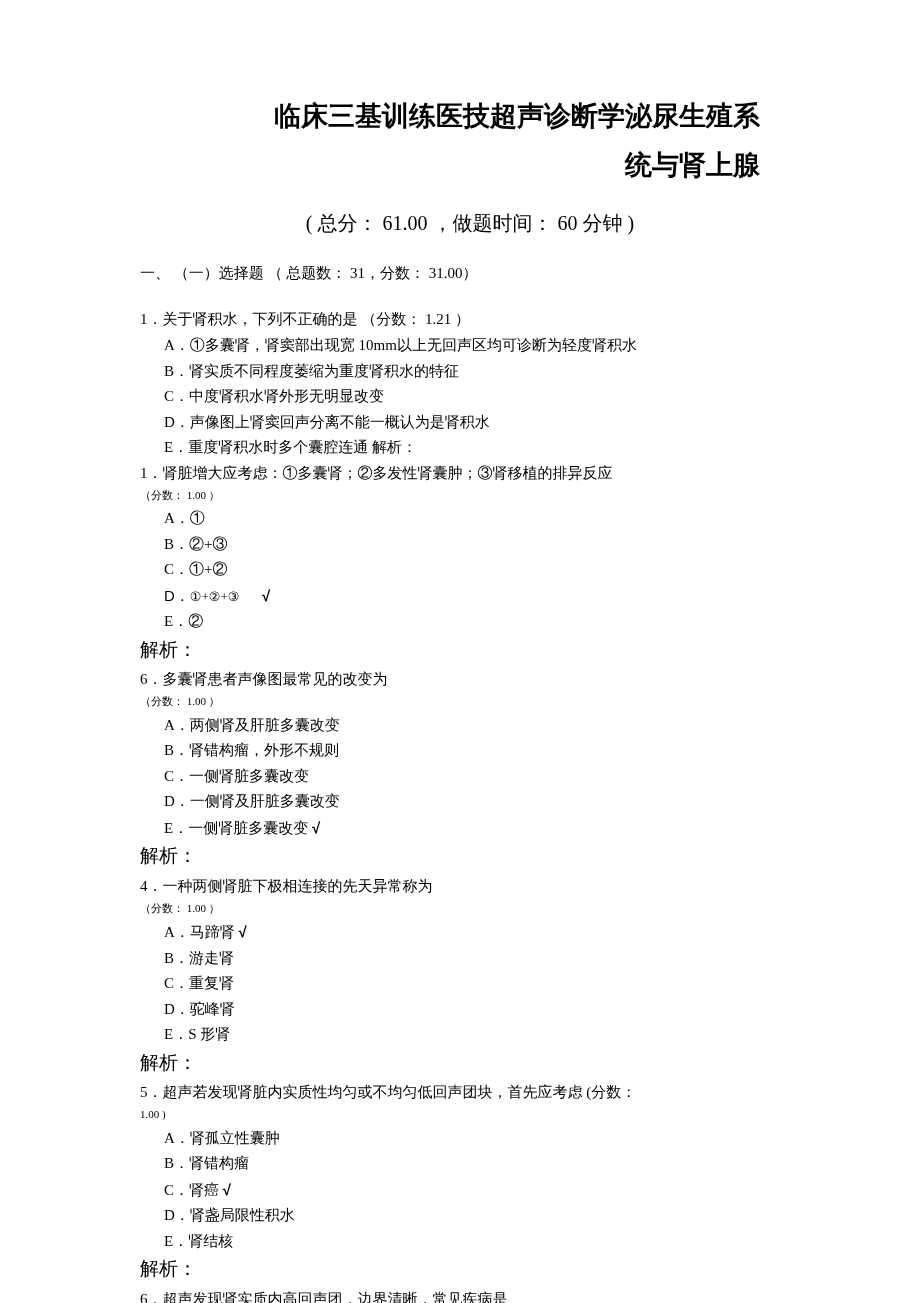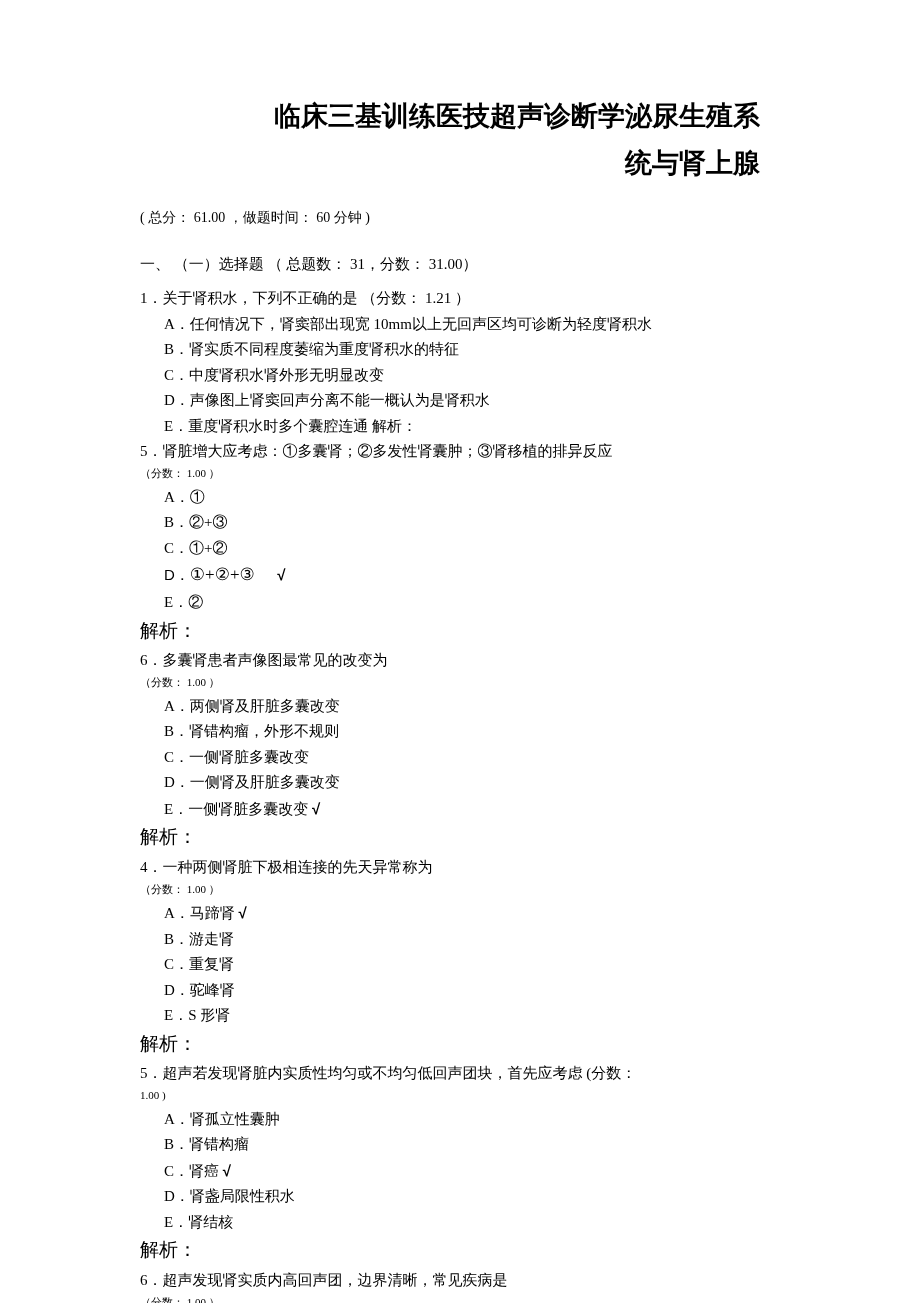--- a/index.html
+++ b/index.html
@@ -18,35 +18,35 @@
     }
     .title {
       font-family: Liberation Serif, serif;
       font-size: 27px;
       font-weight: bold;
       text-align: right;
       padding-right: 40px;
       margin-bottom: 6px;
     }
     .title-line2 {
-      font-family: Liberation Mono, monospace;
+      font-family: Liberation Sans, sans-serif;
       font-size: 27px;
       font-weight: bold;
       text-align: right;
       padding-right: 40px;
       margin-bottom: 20px;
     }
     .meta {
-      text-align: left;
-      font-size: 14px;
+      text-align: center;
+      font-size: 20px;
       margin-bottom: 22px;
     }
     .section-header {
       font-size: 15px;
-      margin-bottom: 10px;
+      margin-bottom: 22px;
     }
     .question {
       margin-bottom: 2px;
       font-size: 15px;
     }
     .option {
       padding-left: 24px;
       font-size: 15px;
       line-height: 1.7;
     }
@@ -58,41 +58,41 @@
       font-size: 19px;
       margin-bottom: 2px;
     }
     .arial {
       font-family: Arial, sans-serif;
     }
     .bold {
       font-weight: bold;
     }
     .big-num {
-      font-size: 17px;
+      font-size: 13px;
     }
   </style>
 </head>
 <body>
 
 <div class="title">临床三基训练医技超声诊断学泌尿生殖系</div>
 <div class="title-line2">统与肾上腺</div>
 
 <div class="meta">( 总分：  61.00 ，做题时间：  60 分钟  )</div>
 
 <div class="section-header">一、 （一）选择题 （ 总题数：  31，分数：  31.00）</div>
 
 <div class="question">1．关于肾积水，下列不正确的是 （分数：  1.21 ）</div>
-<div class="option">A．任何情况下，肾窦部出现宽   10mm以上无回声区均可诊断为轻度肾积水</div>
+<div class="option">A．①多囊肾，肾窦部出现宽   10mm以上无回声区均可诊断为轻度肾积水</div>
 <div class="option">B．肾实质不同程度萎缩为重度肾积水的特征</div>
 <div class="option">C．中度肾积水肾外形无明显改变</div>
 <div class="option">D．声像图上肾窦回声分离不能一概认为是肾积水</div>
 <div class="option">E．重度肾积水时多个囊腔连通  解析：</div>
 
-<div class="question">5．肾脏增大应考虑：①多囊肾；②多发性肾囊肿；③肾移植的排异反应</div>
+<div class="question">1．肾脏增大应考虑：①多囊肾；②多发性肾囊肿；③肾移植的排异反应</div>
 <div class="score-line">（分数：  1.00 ）</div>
 <div class="option">A．①</div>
 <div class="option">B．②+③</div>
 <div class="option">C．①+②</div>
 <div class="option">
   <span class="arial">D．</span><span class="big-num">①+②+③</span>&nbsp;&nbsp;&nbsp;&nbsp;&nbsp;&nbsp;<span class="arial bold">√</span>
 </div>
 <div class="option">E．②</div>
 <div class="explain">解析：</div>
 

